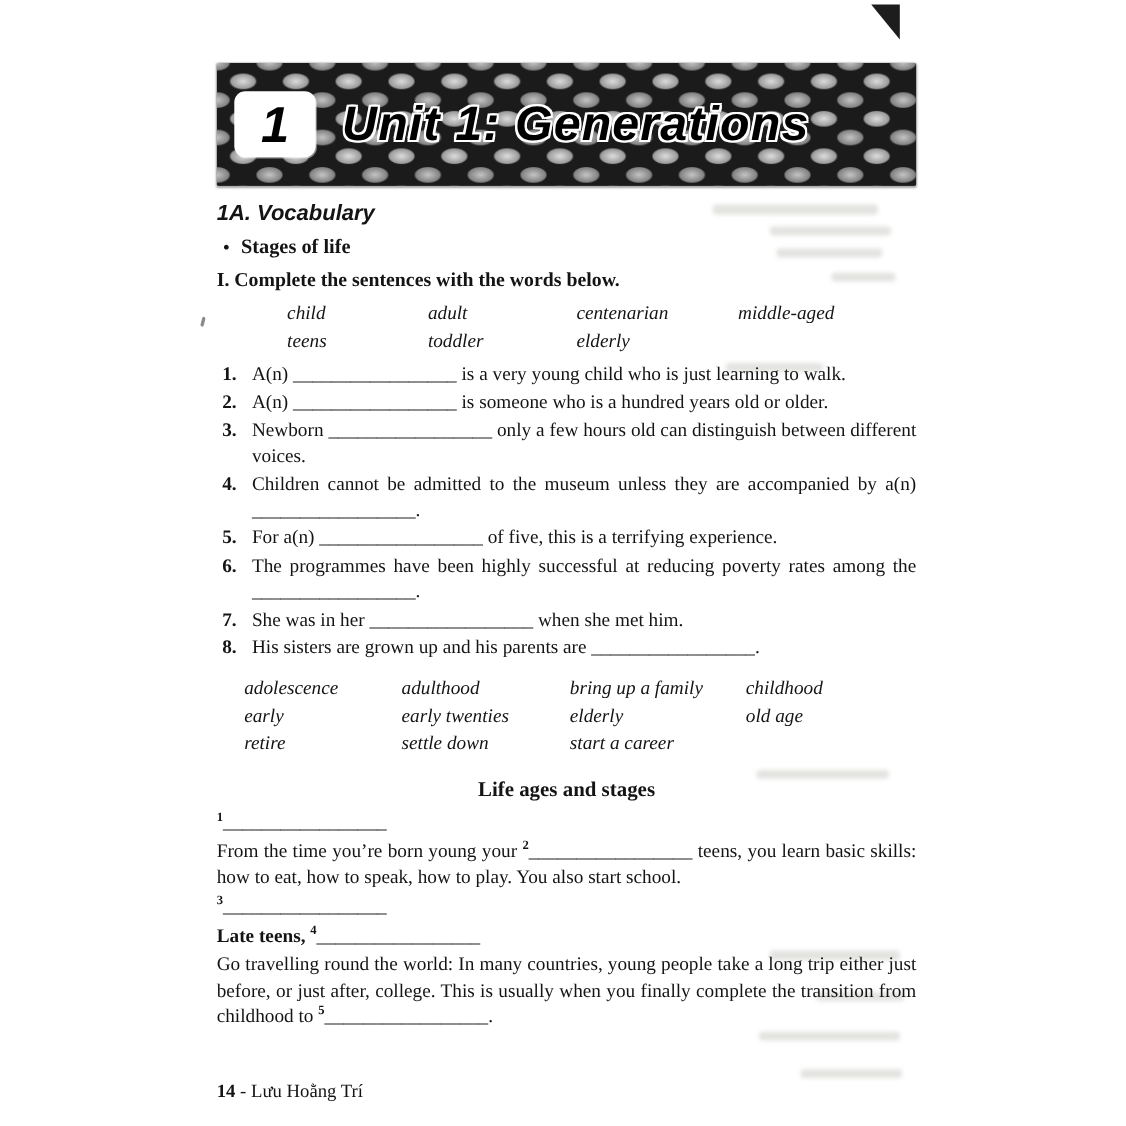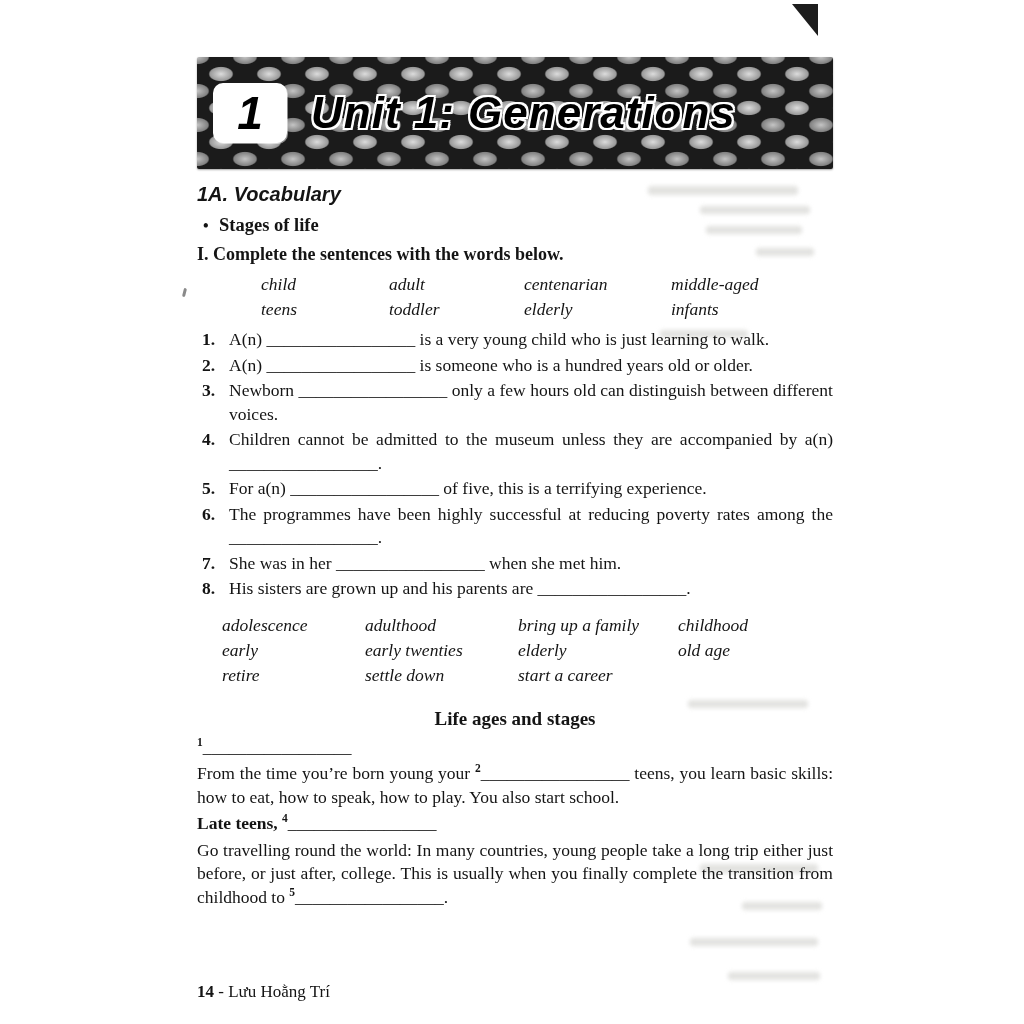--- a/index.html
+++ b/index.html
@@ -105,21 +105,20 @@
     <div class="instruction">I. Complete the sentences with the words below.</div>
 
     <div class="wordbank wb1">
       <span>child</span>
       <span>adult</span>
       <span>centenarian</span>
       <span>middle-aged</span>
       <span>teens</span>
       <span>toddler</span>
       <span>elderly</span>
-      <span>infants</span>
     </div>
 
     <div class="items">
       <div class="item">
         <span class="num">1.</span>
         <span class="itext">A(n) _________________ is a very young child who is just learning to walk.</span>
       </div>
       <div class="item">
         <span class="num">2.</span>
         <span class="itext">A(n) _________________ is someone who is a hundred years old or older.</span>
@@ -169,20 +168,23 @@
       <div class="text-title">Life ages and stages</div>
 
       <div class="para blankline">
         <sup>1</sup><span>_________________</span>
       </div>
 
       <p class="para">
         <span>From the time you’re born young your </span><sup>2</sup><span>_________________</span><span> teens, you learn basic skills: how to eat, how to speak, how to play. You also start school.</span>
       </p>
 
+      <div class="para blankline">
+        <sup>3</sup><span>_________________</span>
+      </div>
 
 
       <div class="para blankline">
         <span class="bold-lead">Late teens, </span><sup>4</sup><span>_________________</span>
       </div>
 
       <p class="para">
         <span>Go travelling round the world: In many countries, young people take a long trip either just before, or just after, college. This is usually when you finally complete the transition from childhood to </span><sup>5</sup><span>_________________</span><span>.</span>
       </p>
     </div>

